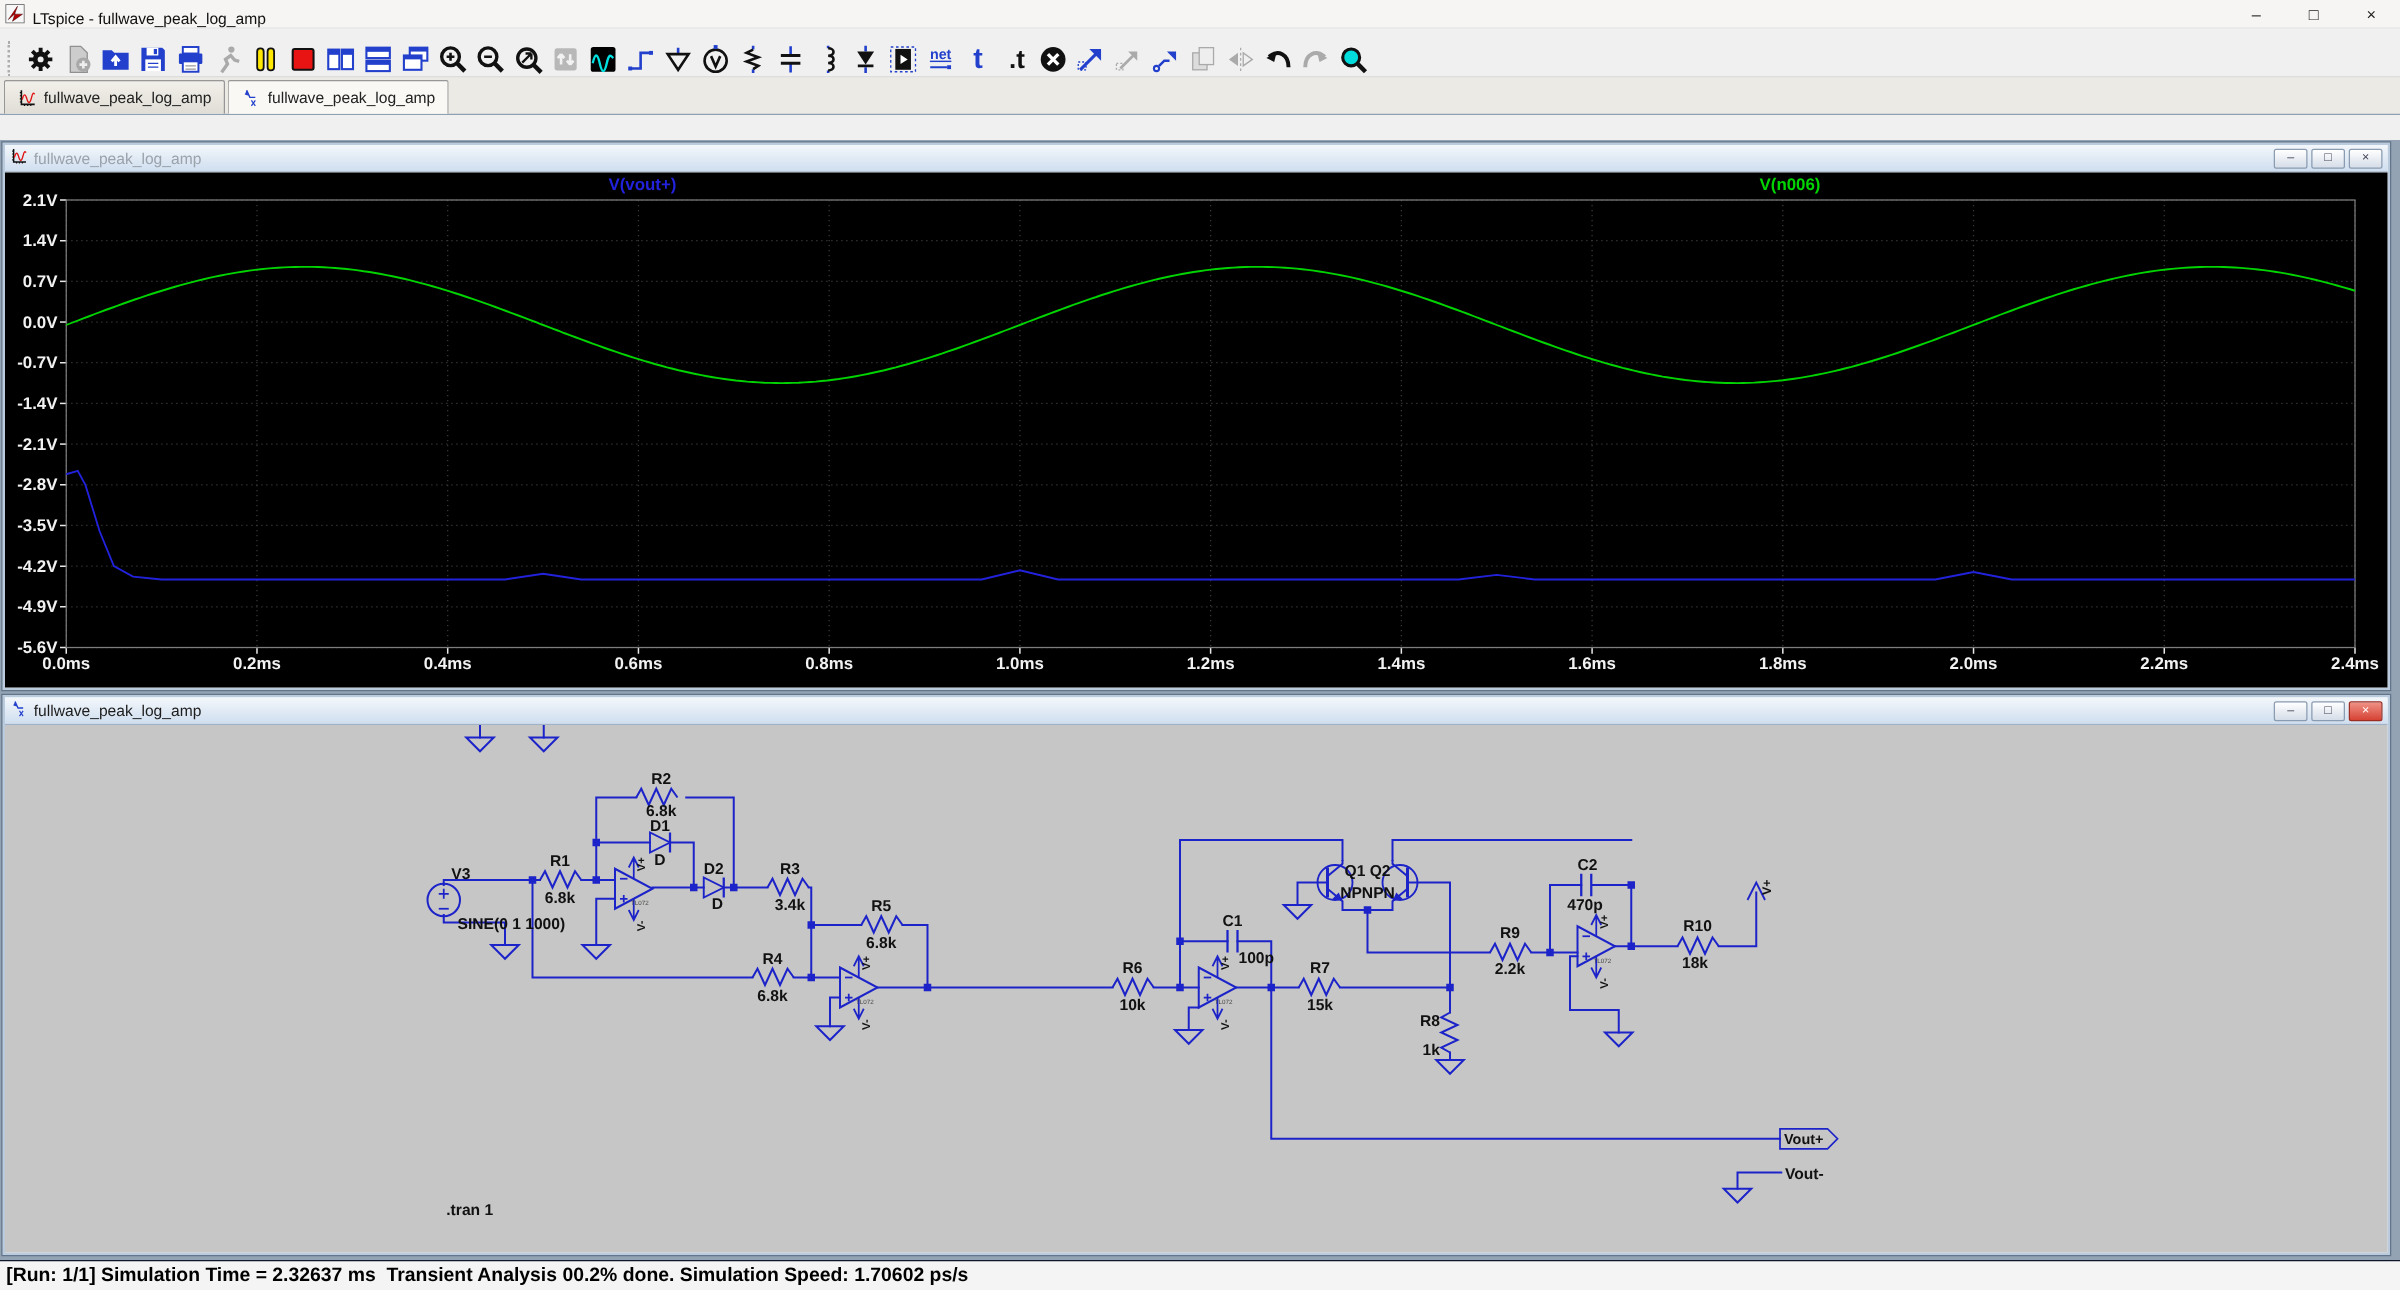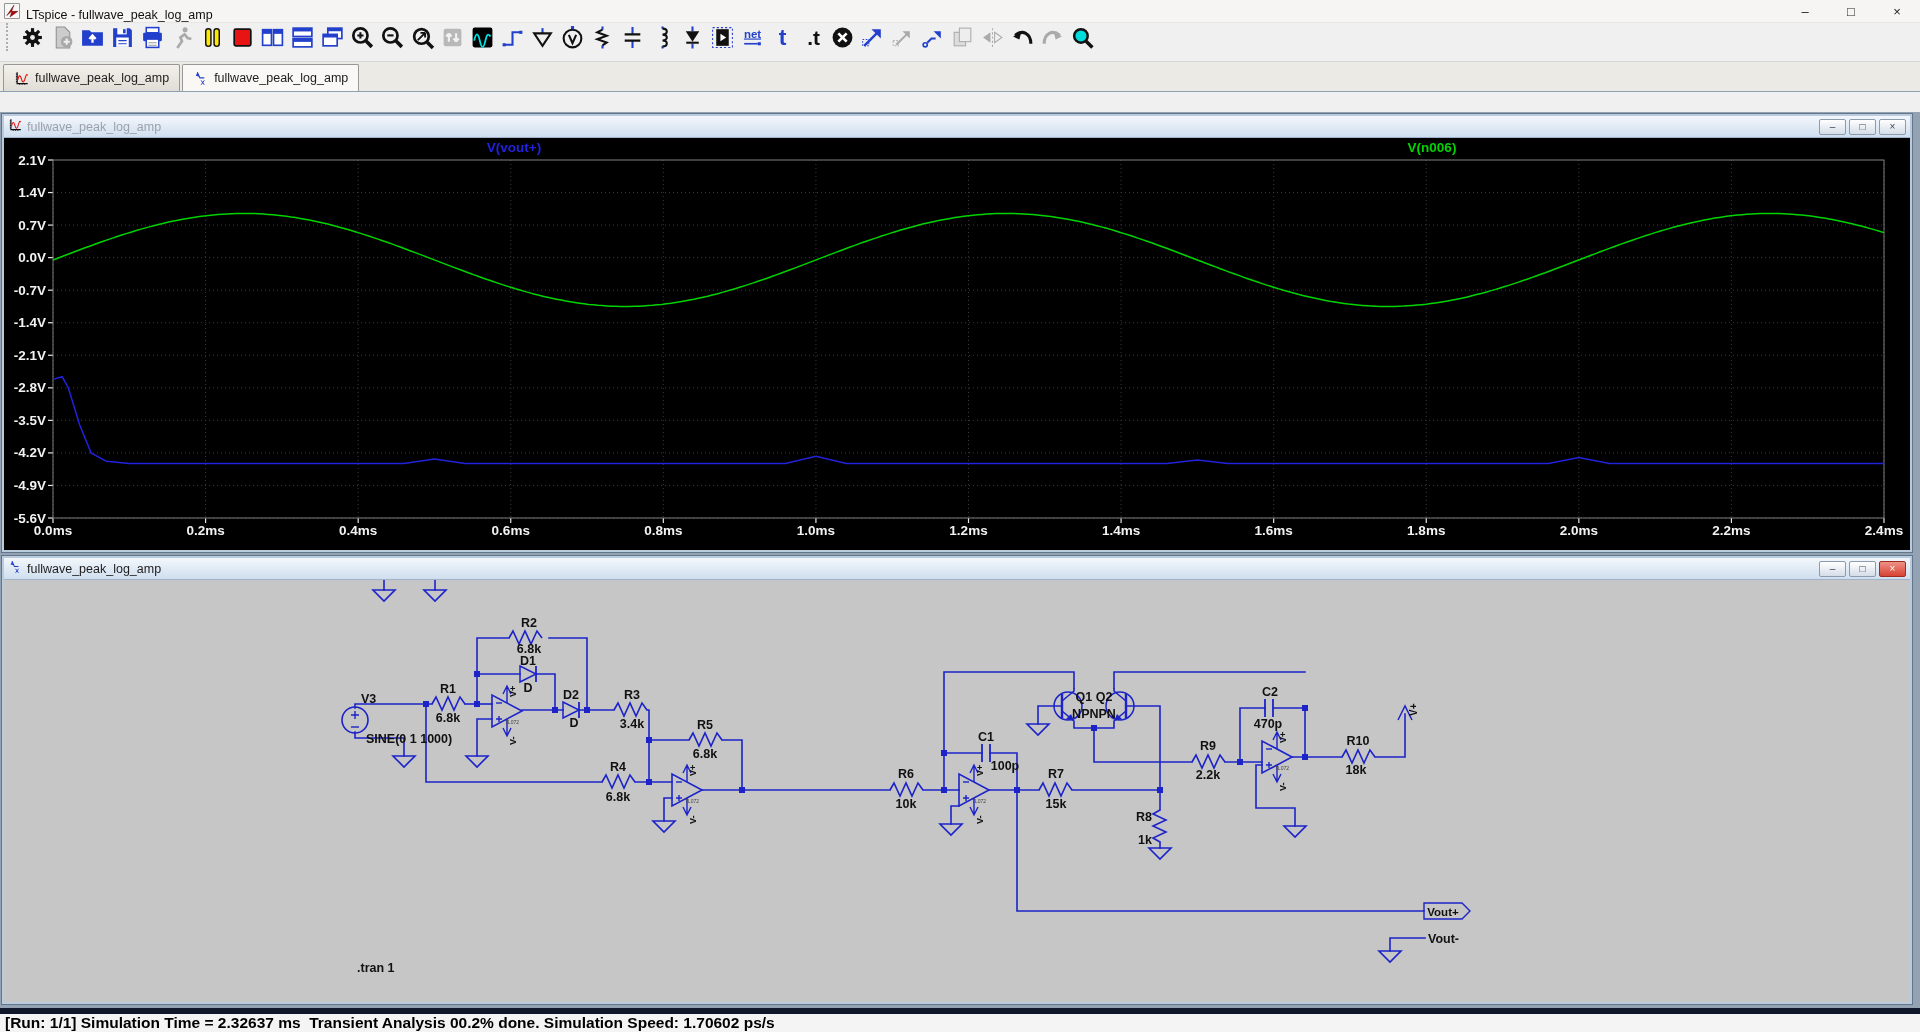--- a/index.html
+++ b/index.html
@@ -8,21 +8,21 @@
        box-sizing:border-box;}
   *{box-sizing:border-box;}
   
   .titlebar{height:22px;display:flex;align-items:flex-end;gap:6px;background:#f7f5f3;padding-left:4px;}
   .titlebar .ttl{font-size:12.5px;color:#111;}
   .caption-btns{margin-left:auto;display:flex;height:100%;}
   .cbtn{width:46px;height:100%;display:flex;align-items:center;justify-content:center;
         font-size:13px;color:#222;}
   .menubar{height:20px;display:flex;align-items:center;background:#f0f0f0;padding-left:6px;}
   .menu-item{padding:1px 8px;color:#111;}
-  .toolbar{height:40px;display:flex;align-items:flex-start;background:#f0f0f0;
+  .toolbar{height:40px;display:flex;align-items:flex-end;background:#f0f0f0;
            border-top:1px solid #e6e6e6;border-bottom:1px solid #d6d6d6;padding-left:6px;gap:2px;}
   .grip{width:5px;height:28px;border-left:2px dotted #adadad;margin-right:5px;}
   .tbtn{width:28px;height:28px;display:flex;align-items:center;justify-content:center;}
   .tabbar{height:30px;background:#eceae4;display:flex;align-items:flex-end;
           border-bottom:1px solid #8fa0b2;padding-left:3px;}
   .tab{height:27px;display:flex;align-items:center;gap:6px;padding:0 10px;
        border:1px solid #979797;border-bottom:none;border-radius:2px 2px 0 0;
        background:linear-gradient(#f2f0ea,#dfddd5);font-size:12.5px;color:#222;margin-right:2px;}
   .tab.active{background:#f9f8f4;}
   
@@ -36,21 +36,21 @@
   .wbtn{width:27px;height:16px;border:1px solid #8b9cb0;border-radius:2px;
         background:linear-gradient(#ffffff,#d5dde8);font-size:10px;line-height:13px;
         text-align:center;color:#445;}
   .wbtn.red{background:linear-gradient(#ef9186,#d64334);color:#fff;border-color:#9c2d22;}
   .wcontent{position:absolute;top:22px;left:0;right:0;bottom:0;}
   .plotarea{background:#000;}
   .schemarea{background:#c6c6c6;}
   .wcontent svg{position:absolute;inset:0;width:100%;height:100%;}
   
   .statusbar{position:absolute;left:0;bottom:0;width:1920px;height:24px;background:#f4f4f4;
-             border-top:6px solid #0f172a;display:flex;align-items:center;padding-left:5px;
+             border-top:1px solid #0f172a;display:flex;align-items:center;padding-left:5px;
              font-weight:bold;font-size:15.5px;color:#000;white-space:pre;}
   svg text{font-family:"Liberation Sans",sans-serif;}
 </style>
 </head>
 <body>
 
 <div class="app">
   <div class="titlebar">
     <span class="appicon"><svg viewBox="0 0 24 24" width="16" height="16">
           <rect x="1" y="1" width="22" height="22" fill="#f7f7f7" stroke="#666"></rect>

